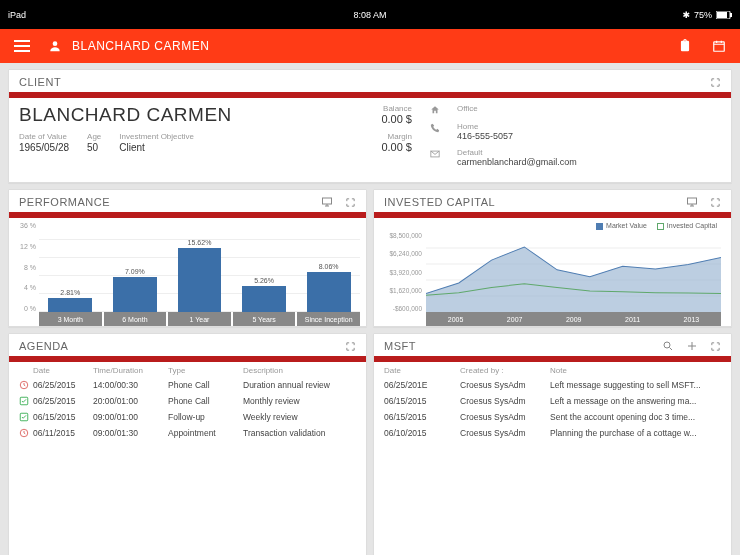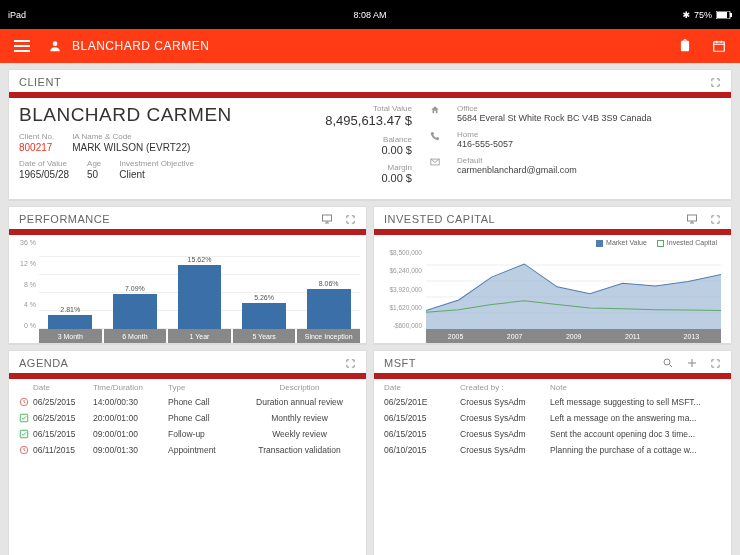--- a/index.html
+++ b/index.html
@@ -64,21 +64,21 @@
   .legend-sw { display:inline-block; width:7px; height:7px; border:1px solid; margin-right:3px; vertical-align:middle;}
   .inv-y { position:absolute; left:0; top:10px; bottom:14px; width:42px; display:flex; flex-direction:column; justify-content:space-between; font-size:6.5px; color:#999; text-align:right;}
   .inv-plot { position:absolute; left:46px; right:4px; top:10px; bottom:14px;}
   .inv-xaxis { position:absolute; left:46px; right:4px; bottom:0; height:14px; background:#888; display:flex; justify-content:space-around; align-items:center; color:#fff; font-size:7px;}
   
   .table-head { display:flex; padding: 4px 10px 2px; font-size:8px; color:#999;}
   .table-body { padding: 0 10px 4px;}
   .table-row { display:flex; align-items:center; padding: 3px 0; font-size:8.5px; color:#444;}
   .row-icon { width:14px; flex-shrink:0;}
   
-  .agenda .c-date { width:60px;} .agenda .c-time{width:75px;} .agenda .c-type{width:75px;} .agenda .c-desc{flex:1;text-align:center;}
+  .agenda .c-date { width:60px;} .agenda .c-time{width:75px;} .agenda .c-type{width:75px;} .agenda .c-desc{flex:1;}
   .notes .c-date{width:65px;} .notes .c-by{width:90px;margin-left:11px;} .notes .c-note{flex:1; white-space:nowrap; overflow:hidden; text-overflow:ellipsis;}
   
   svg { display:block; }
 </style>
 </head>
 <body>
 
 <div class="status-bar">
   <span>iPad</span>
   <span class="status-center">8:08 AM</span>
@@ -132,67 +132,52 @@
         <svg width="11" height="11" viewBox="0 0 24 24" fill="none" stroke="#888" stroke-width="2">
             <path d="M4 4h5M4 4v5M20 4h-5M20 4v5M4 20h5M4 20v-5M20 20h-5M20 20v-5"></path>
           </svg>
       </span>
     </div>
     <div class="client-body">
       <div class="client-left">
         <div class="client-name">BLANCHARD CARMEN</div>
         <div class="field-row">
           <div>
-            <div class="field-label">Client No.</div>
-            <div class="field-value red">800217</div>
-          </div>
-          <div>
-            <div class="field-label">IA Name &amp; Code</div>
-            <div class="field-value">MARK WILSON (EVRT22)</div>
-          </div>
-        </div>
-        <div class="field-row">
-          <div>
             <div class="field-label">Date of Value</div>
             <div class="field-value">1965/05/28</div>
           </div>
           <div>
             <div class="field-label">Age</div>
             <div class="field-value">50</div>
           </div>
           <div>
             <div class="field-label">Investment Objective</div>
             <div class="field-value">Client</div>
           </div>
         </div>
       </div>
       <div class="client-mid">
-        <div class="mid-row">
-          <div class="mid-label">Total Value</div>
-          <div class="mid-value big">8,495,613.47 $</div>
-        </div>
         <div class="mid-row">
           <div class="mid-label">Balance</div>
           <div class="mid-value">0.00 $</div>
         </div>
         <div class="mid-row">
           <div class="mid-label">Margin</div>
           <div class="mid-value">0.00 $</div>
         </div>
       </div>
       <div class="client-right">
         <div class="contact-row">
           <span class="contact-icon">
               <svg width="10" height="10" viewBox="0 0 24 24" fill="#999">
                 <path d="M12 3l9 8h-3v9h-4v-6H10v6H6v-9H3z"></path>
               </svg>
             </span>
           <div>
             <div class="contact-label">Office</div>
-            <div class="contact-value">5684 Everal St White Rock BC V4B 3S9 Canada</div>
           </div>
         </div>
         <div class="contact-row">
           <span class="contact-icon">
               <svg width="10" height="10" viewBox="0 0 24 24" fill="#999">
                 <path d="M6 2l4 4-2 3c1 3 4 6 7 7l3-2 4 4-2 4c-9 0-18-9-18-18z"></path>
               </svg>
             </span>
           <div>
             <div class="contact-label">Home</div>

